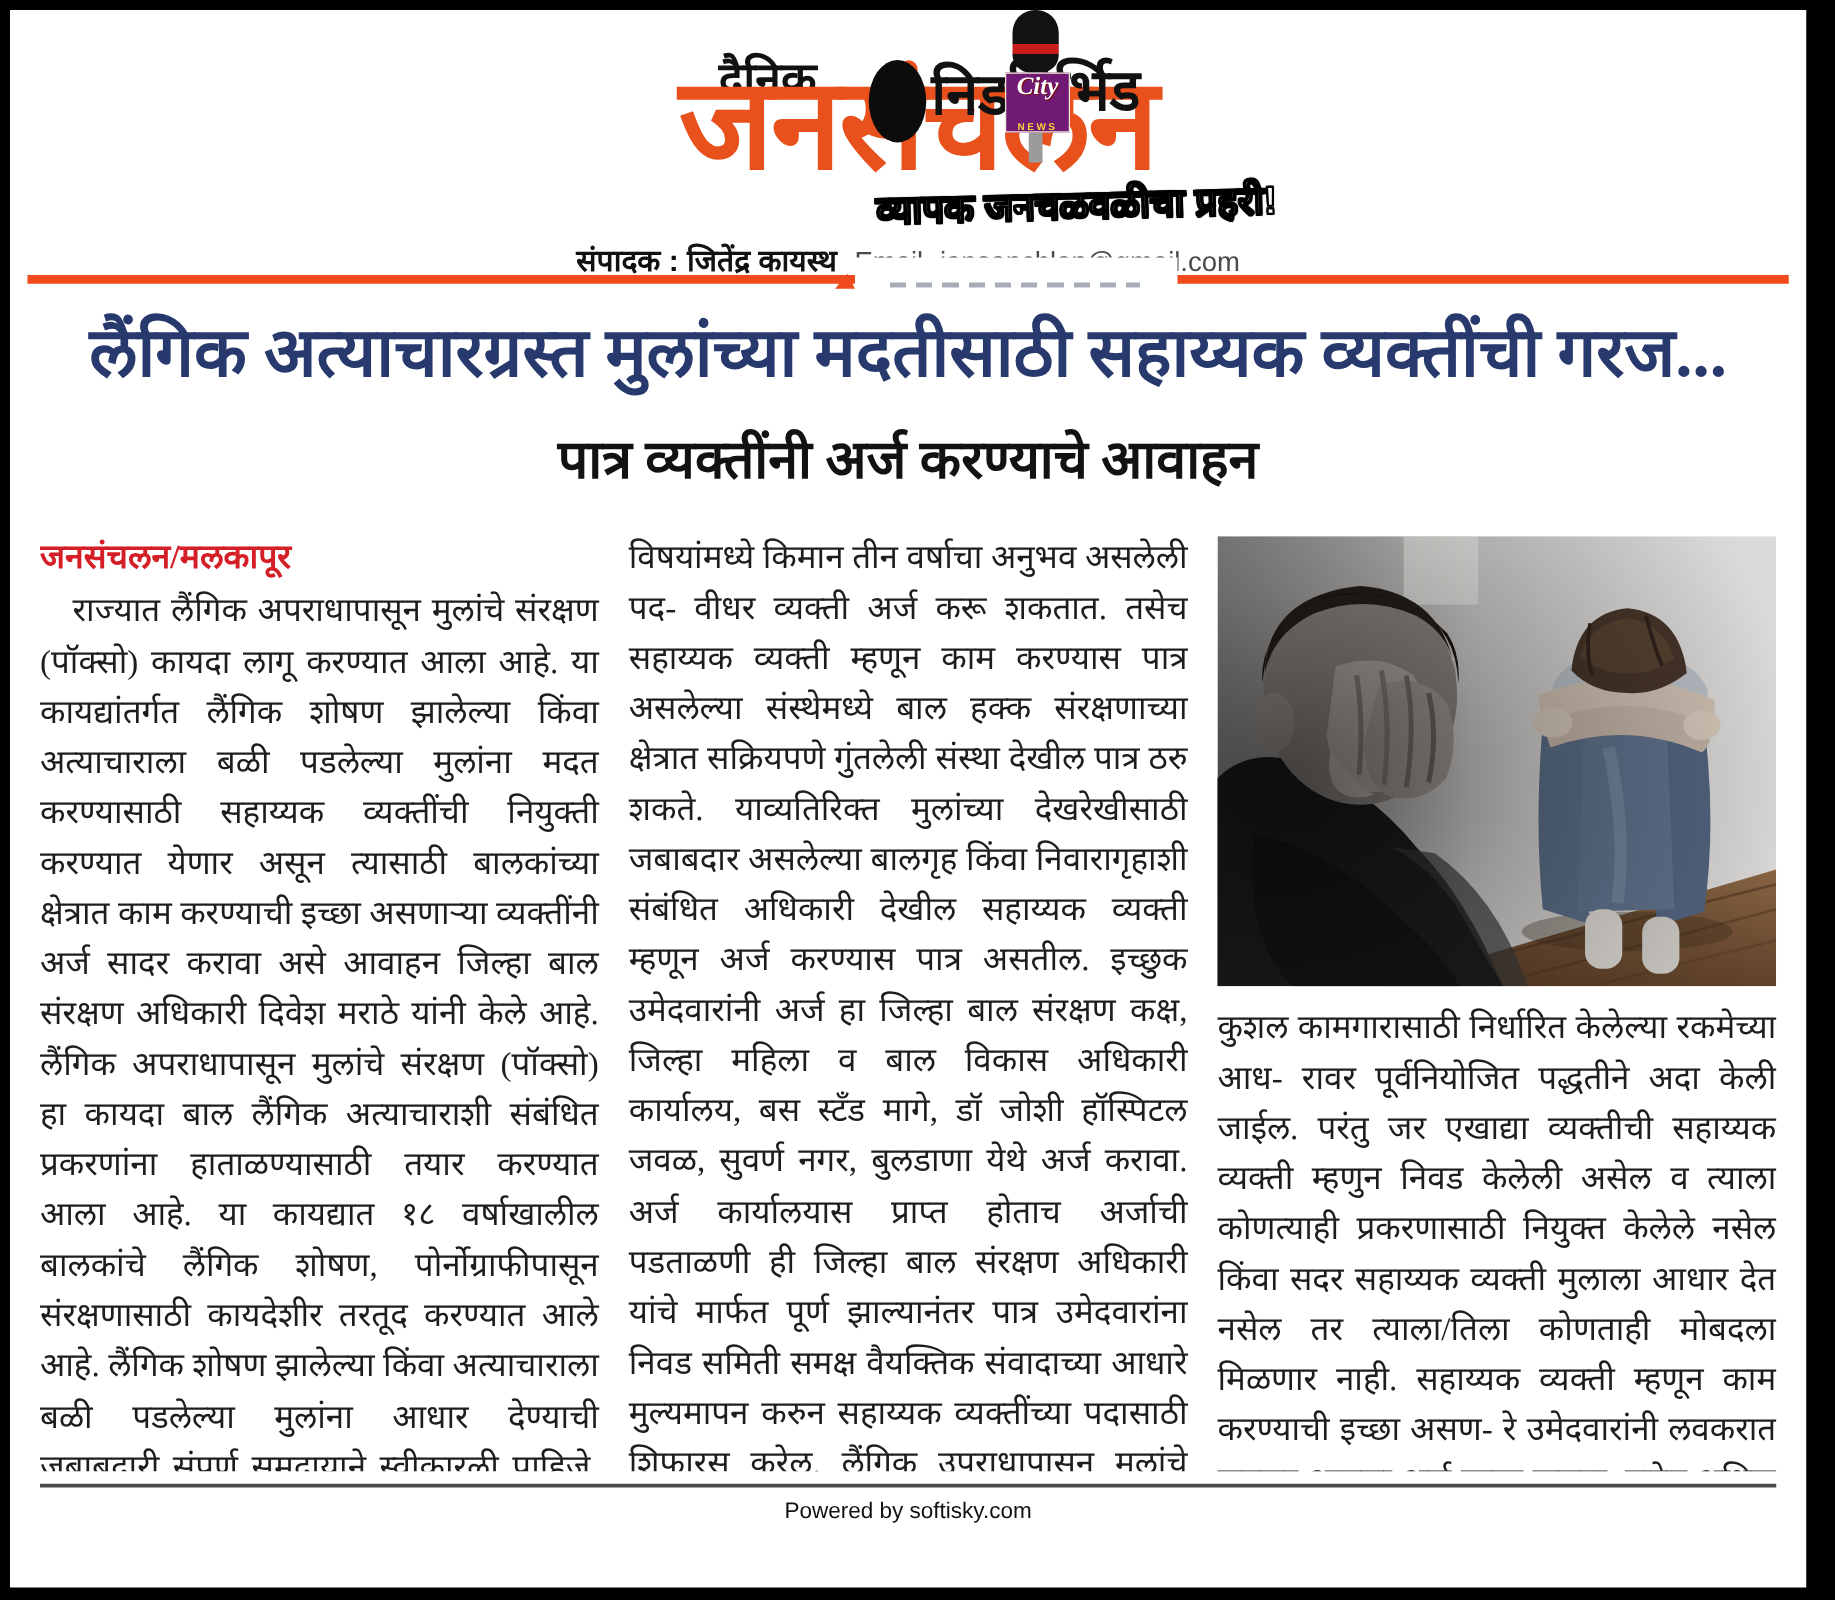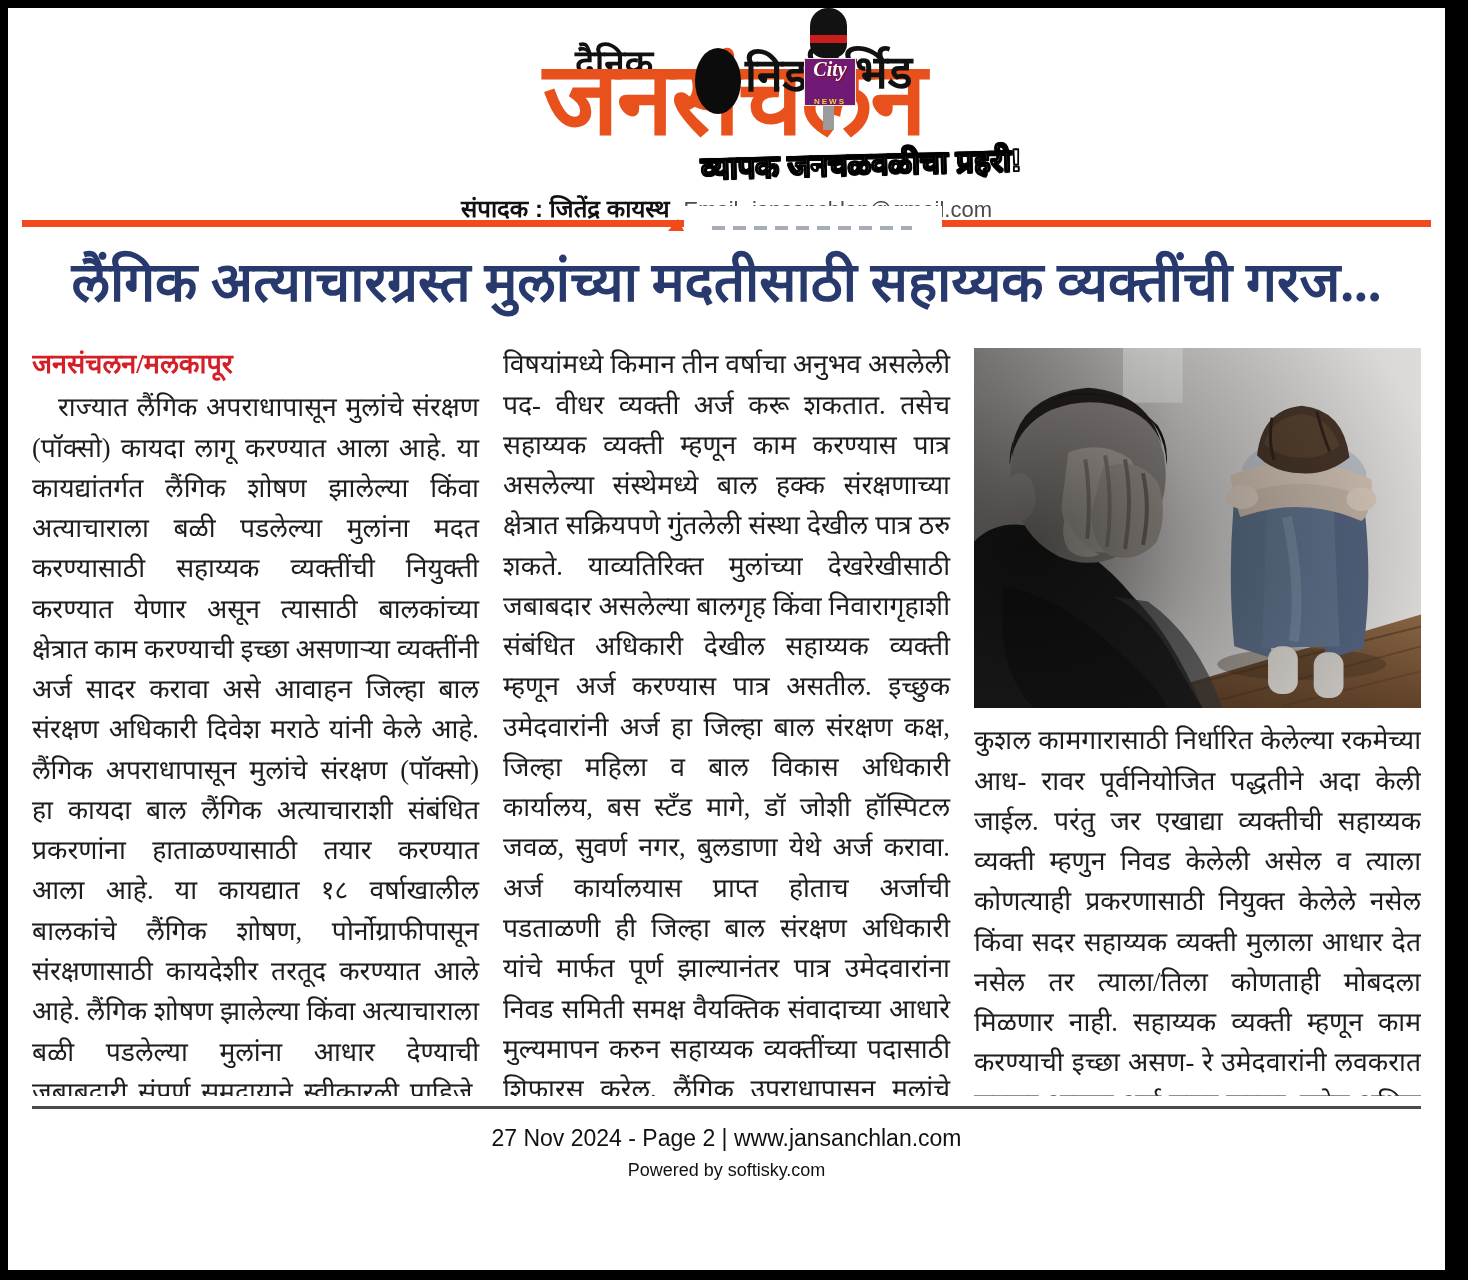--- a/index.html
+++ b/index.html
@@ -162,20 +162,21 @@
   </div>
 
   <div class="rule">
     <div class="rule-patch">
       <div class="rule-patch-arrow"></div>
       <div class="rule-patch-remnant"></div>
     </div>
   </div>
 
   <div class="headline">लैंगिक अत्याचारग्रस्त मुलांच्या मदतीसाठी सहाय्यक व्यक्तींची गरज...</div>
+  <div class="subheadline">पात्र व्यक्तींनी अर्ज करण्याचे आवाहन</div>
 
   <div class="body-cols">
 
     <div class="col">
       <div class="dateline">जनसंचलन/मलकापूर</div>
       <p class="indent">राज्यात लैंगिक अपराधापासून मुलांचे संरक्षण (पॉक्सो) कायदा लागू करण्यात आला आहे. या कायद्यांतर्गत लैंगिक शोषण झालेल्या किंवा अत्याचाराला बळी पडलेल्या मुलांना मदत करण्यासाठी सहाय्यक व्यक्तींची नियुक्ती करण्यात येणार असून त्यासाठी बालकांच्या क्षेत्रात काम करण्याची इच्छा असणाऱ्या व्यक्तींनी अर्ज सादर करावा असे आवाहन जिल्हा बाल संरक्षण अधिकारी दिवेश मराठे यांनी केले आहे. लैंगिक अपराधापासून मुलांचे संरक्षण (पॉक्सो) हा कायदा बाल लैंगिक अत्याचाराशी संबंधित प्रकरणांना हाताळण्यासाठी तयार करण्यात आला आहे. या कायद्यात १८ वर्षाखालील बालकांचे लैंगिक शोषण, पोर्नोग्राफीपासून संरक्षणासाठी कायदेशीर तरतूद करण्यात आले आहे. लैंगिक शोषण झालेल्या किंवा अत्याचाराला बळी पडलेल्या मुलांना आधार देण्याची जबाबदारी संपूर्ण समुदायाने स्वीकारली पाहिजे. यासाठी या क्षेत्रात काम करणाऱ्या कार्यकर्त्यांनी पुढे येवून अशा बालकांना सहाय्यक व्यक्ती म्हणुन मदत करणे आवश्यक आहे. त्यामुळे बालकांच्या क्षेत्रात काम करण्याची इच्छा असणाऱ्या व्यक्तींनी अर्जसादरकरावा. अर्जदारास अटीवशर्तीलागुराहतील. सामाजिक कार्य किंवा समाजशस्त्र किंवा मानसशास्त्र किंवा बाल विकास या विषयात पदव्युत्तर पदवी घेतलेली कोणतीही व्यक्ती किंवा बालशिक्षण आणि विकास संरक्षण</p>
     </div>
 
     <div class="col">
       <p>विषयांमध्ये किमान तीन वर्षाचा अनुभव असलेली पद- वीधर व्यक्ती अर्ज करू शकतात. तसेच सहाय्यक व्यक्ती म्हणून काम करण्यास पात्र असलेल्या संस्थेमध्ये बाल हक्क संरक्षणाच्या क्षेत्रात सक्रियपणे गुंतलेली संस्था देखील पात्र ठरु शकते. याव्यतिरिक्त मुलांच्या देखरेखीसाठी जबाबदार असलेल्या बालगृह किंवा निवारागृहाशी संबंधित अधिकारी देखील सहाय्यक व्यक्ती म्हणून अर्ज करण्यास पात्र असतील. इच्छुक उमेदवारांनी अर्ज हा जिल्हा बाल संरक्षण कक्ष, जिल्हा महिला व बाल विकास अधिकारी कार्यालय, बस स्टॅंड मागे, डॉ जोशी हॉस्पिटल जवळ, सुवर्ण नगर, बुलडाणा येथे अर्ज करावा. अर्ज कार्यालयास प्राप्त होताच अर्जाची पडताळणी ही जिल्हा बाल संरक्षण अधिकारी यांचे मार्फत पूर्ण झाल्यानंतर पात्र उमेदवारांना निवड समिती समक्ष वैयक्तिक संवादाच्या आधारे मुल्यमापन करुन सहाय्यक व्यक्तींच्या पदासाठी शिफारस करेल. लैंगिक उपराधापासुन मुलांचे संरक्षण (पॉक्सो) कायदा, २०१२ नुसार बालकाला मदत करण्याच्या उदेशाने गुंतलेल्या सहाय्यक व्यक्तीला रुग्णालये, बाल कल्याण समिती, पोलिस ठणे, बालसंगोपन संस्था, पीडितचे कुटुंब, शैक्षणिक संस्था, न्यायालय, सरकारी विभाग, बँका इ. ठिकाणी केलेल्या कामकाजाच्या दिवसांच्या संख्येनुसार किंवा प्रत्यक्ष भेटीद्वारे कामाचा मोबदला निर्धारित केला जाईल. परंतु ज्याची गणना किमान वेतन कायदा, १९४८ अंतर्गत</p>
@@ -266,17 +267,16 @@
         </g>
 
         <rect x="0" y="0" width="450" height="362" fill="url(#darkLeft)"></rect>
       </svg>
       <p>कुशल कामगारासाठी निर्धारित केलेल्या रकमेच्या आध- रावर पूर्वनियोजित पद्धतीने अदा केली जाईल. परंतु जर एखाद्या व्यक्तीची सहाय्यक व्यक्ती म्हणुन निवड केलेली असेल व त्याला कोणत्याही प्रकरणासाठी नियुक्त केलेले नसेल किंवा सदर सहाय्यक व्यक्ती मुलाला आधार देत नसेल तर त्याला/तिला कोणताही मोबदला मिळणार नाही. सहाय्यक व्यक्ती म्हणून काम करण्याची इच्छा असण- रे उमेदवारांनी लवकरात लवकर आपला अर्ज  सादर करावा. तसेच अधिक माहितीसाठी जिल्हा बाल संरक्षण कक्ष, जिल्हा महिला व बाल विकास अधिकारी कार्यालय भेट देण्याचे आवाहन करण्यात आले आहे.</p>
     </div>
   </div>
 
   <div class="footer-divider"></div>
   <div class="footer">
-    <div class="line1">27 Nov 2024 - Page 2 | www.jansanchlan.com</div>
     <div class="line2">Powered by softisky.com</div>
   </div>
 
 </div>
 
 </body></html>

